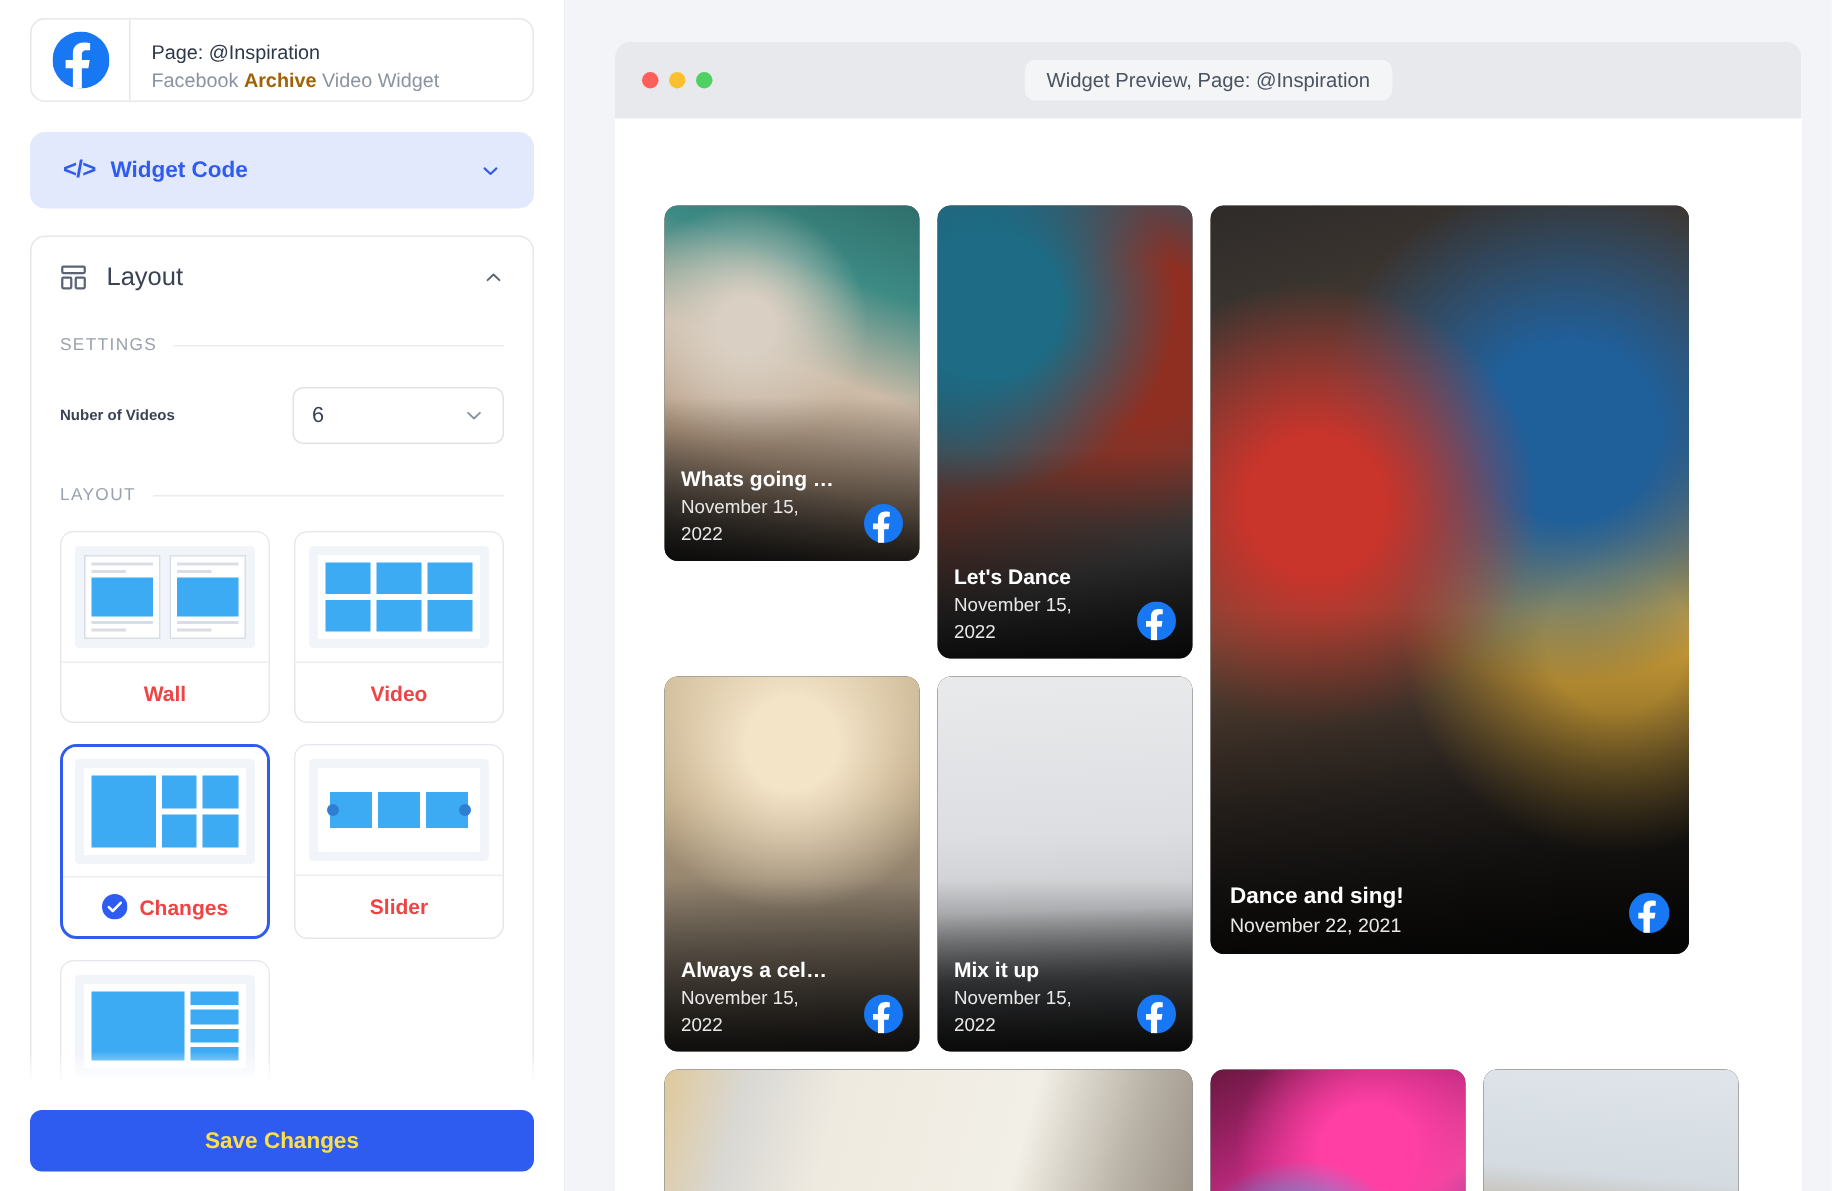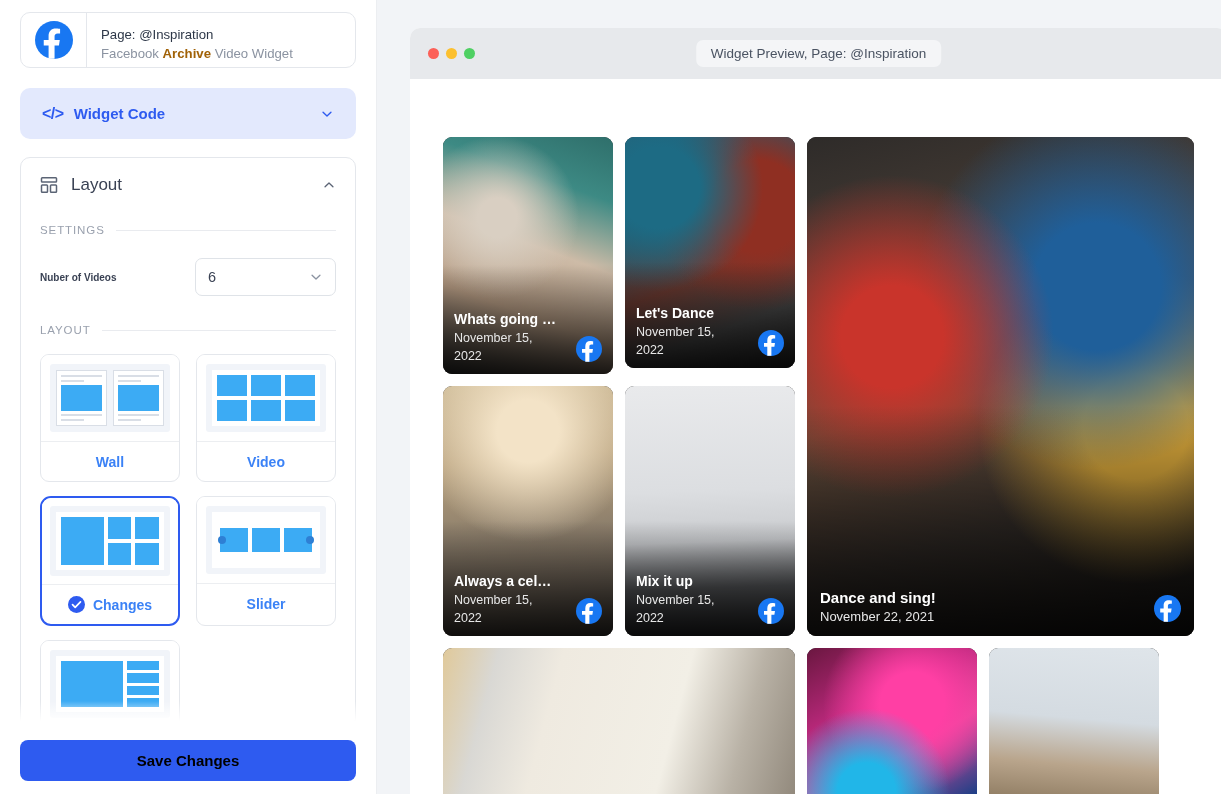--- a/index.html
+++ b/index.html
@@ -92,21 +92,21 @@
   .opt-card.selected { border: 2px solid #2e5bf0; border-radius: 11px; }
   .opt-thumb {
     height: 86px; background: #fff; padding: 9px;
     display: flex; align-items: center; justify-content: center;
   }
   .opt-card.selected .opt-thumb { padding: 8px; }
   .opt-foot {
     border-top: 1px solid #eceef1; height: 40px;
     display: flex; align-items: center; justify-content: center; gap: 8px;
   }
-  .opt-label { font-size: 14px; color: #3b82f6; font-weight: 700; }
+  .opt-label { font-size: 14px; color: #ef4444; font-weight: 700; }
   .check { width: 17px; height: 17px; }
 
   
   .mini { width: 100%; height: 100%; background: #f1f4f9; border-radius: 3px; padding: 6px; display:flex; }
   .blue { background: #3cabf4; }
   .mini-wall { gap: 6px; }
   .mini-wall .pane { flex:1; background:#fff; border:1px solid #d9dee6; padding:4px; display:flex; flex-direction:column; gap:3px; }
   .mini-wall .ln { height:2px; background:#d9dee6; }
   .mini-wall .ln.s { width:55%; }
   .mini-wall .img { flex:1; }
@@ -127,21 +127,21 @@
     position: absolute; left:0; right:0; bottom: 67px; height: 26px;
     background: linear-gradient(to bottom, rgba(255,255,255,0), #fff 78%);
     pointer-events: none;
   }
   .save-bar {
     position: absolute; left: 0; right: 0; bottom: 0; height: 67px;
     background: #fff; padding: 0 20px; display: flex; align-items: center;
   }
   .save-btn {
     width: 100%; height: 41px; background: #2e5bf0; border: none; border-radius: 8px;
-    color: #000000; font-size: 15px; font-weight: 700; cursor: pointer;
+    color: #fde047; font-size: 15px; font-weight: 700; cursor: pointer;
     font-family: "Liberation Sans", sans-serif;
   }
 
   
   .preview-area {
     flex: 1; height: 794px; padding: 28px 20px 0 33px; position: relative;
   }
   .browser {
     background: #fff; border-radius: 10px 10px 0 0; height: 766px;
     overflow: hidden; position: relative;
@@ -155,21 +155,21 @@
   .tdot.r { background: #fc6058; } .tdot.y { background: #fcc02f; } .tdot.g { background: #4fd063; }
   .url-chip {
     position: absolute; left: 50%; transform: translateX(-50%);
     background: #f4f5f7; border-radius: 7px; padding: 6px 15px;
     font-size: 13.5px; color: #4a5362;
   }
   .canvas { padding: 58px 33px 0 33px; background:#fff; height: 715px; overflow:hidden; }
 
   .collage { display: flex; gap: 12px; }
   .col-left { display: grid; grid-template-columns: 170px 170px; gap: 12px; align-content: start; }
-  .col-right { width: 387px; }
+  .col-right { width: 319px; }
 
   .vcard {
     position: relative; border-radius: 9px; overflow: hidden;
     background: #2b2b2b; cursor: pointer;
   }
   .vcard .photo { position: absolute; inset: 0; }
   .vcard .shade {
     position: absolute; left:0; right:0; bottom:0; height: 46%;
     background: linear-gradient(to bottom, rgba(0,0,0,0), rgba(0,0,0,0.82));
   }
@@ -381,21 +381,21 @@
               <div class="vmeta">
                 <div class="vtitle">Whats going on...</div>
                 <div class="vdate">November 15, 2022</div>
               </div>
               <svg class="vfb" viewBox="0 0 40 40">
                 <circle cx="20" cy="20" r="20" fill="#1877f2"></circle>
                 <path d="M25.2 25.8l0.9-5.8h-5.5v-3.8c0-1.6 0.8-3.1 3.3-3.1h2.5V8.2s-2.3-0.4-4.5-0.4c-4.6 0-7.6 2.8-7.6 7.8V20h-5.1v5.8h5.1v14h6.3v-14h4.6z" fill="#fff"></path>
               </svg>
             </div>
 
-            <div class="vcard" style="height:231px">
+            <div class="vcard" style="height:302px">
               <div class="photo" style="background:
                 radial-gradient(circle at 20% 22%, #1d6b84 0 18%, rgba(29,107,132,0) 46%),
                 radial-gradient(circle at 78% 30%, #8f2f22 0 22%, rgba(143,47,34,0) 50%),
                 linear-gradient(160deg,#2a5d73 0%,#225468 30%,#6b3a31 58%,#4a4a4a 78%,#2a2a2a 100%)"></div>
               <div class="shade"></div>
               <div class="vmeta">
                 <div class="vtitle">Let's Dance</div>
                 <div class="vdate">November 15, 2022</div>
               </div>
               <svg class="vfb" viewBox="0 0 40 40">

